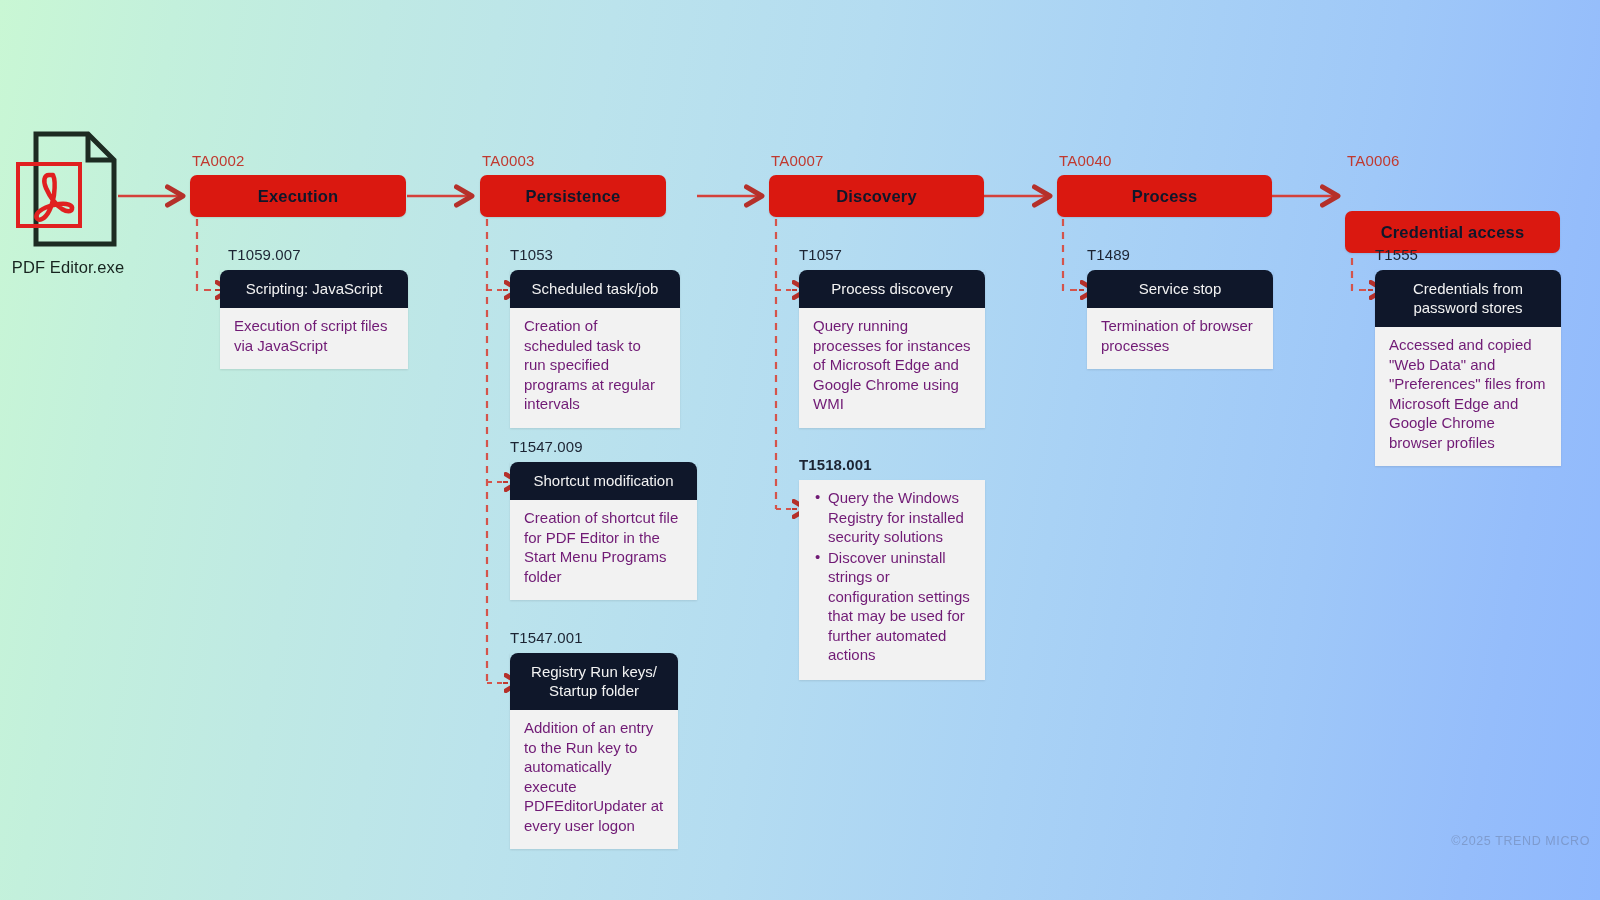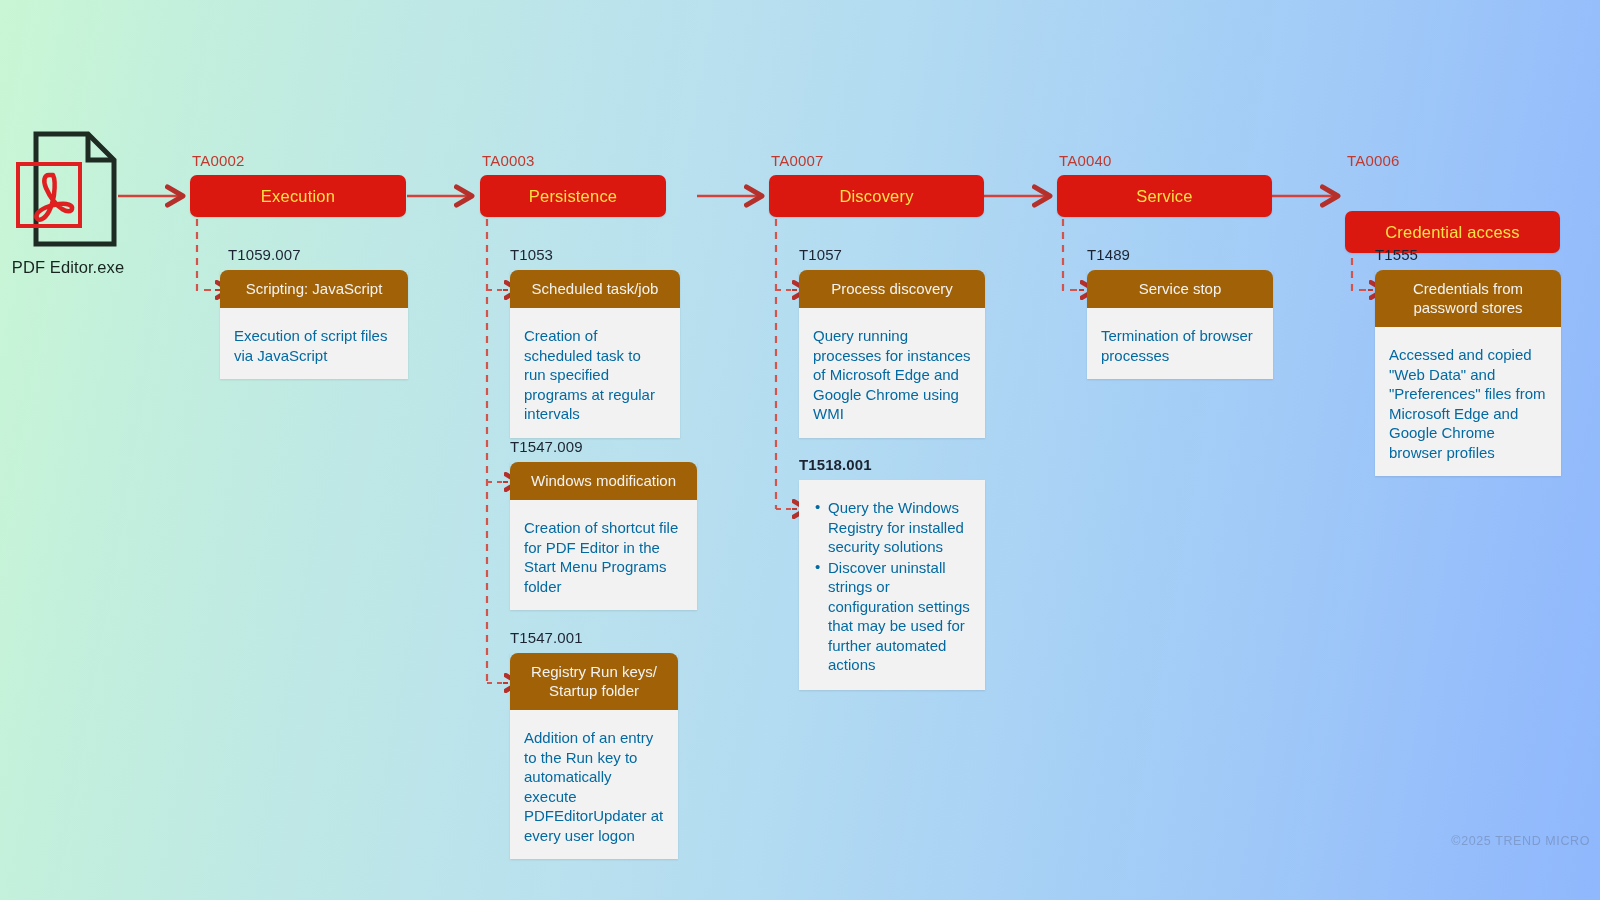--- a/index.html
+++ b/index.html
@@ -71,55 +71,55 @@
     left: 0;
     height: 42px;
     background: #da1810;
     border-radius: 7px;
     display: flex;
     align-items: center;
     justify-content: center;
     box-shadow: 0 1px 2px rgba(0,0,0,0.10);
   }
   .tactic-label {
-    color: #fde047;
+    color: #0f172a;
     font-size: 16.5px;
-    font-weight: normal;
+    font-weight: bold;
     letter-spacing: 0.2px;
     text-align: center;
     padding: 0 8px;
   }
 
   
   .tech-id {
     position: absolute;
     font-size: 15px;
     color: #1c2433;
     letter-spacing: 0.1px;
   }
   .card {
     position: absolute;
     box-shadow: 0 1px 2px rgba(0,0,0,0.10);
   }
   .card-header {
-    background: #a16207;
+    background: #0f172a;
     border-radius: 8px 8px 0 0;
     color: #f3f3f3;
     font-size: 15px;
     text-align: center;
     padding: 9px 12px 10px 12px;
     line-height: 1.28;
     box-sizing: border-box;
   }
   .card-body {
     background: #f2f2f2;
-    color: #0369a1;
+    color: #701a75;
     font-size: 15px;
     line-height: 1.3;
-    padding: 18px 14px 14px 14px;
+    padding: 8px 14px 14px 14px;
     box-sizing: border-box;
   }
   .card-body ul {
     margin: 0;
     padding: 0 0 0 15px;
     list-style: none;
   }
   .card-body li {
     position: relative;
     margin: 0 0 1px 0;
@@ -230,21 +230,21 @@
     </div>
 
     <div class="tech-id" style="top:246px; left:30px;">T1053</div>
     <div class="card" style="top:270px; left:30px; width:170px;">
       <div class="card-header">Scheduled task/job</div>
       <div class="card-body">Creation of scheduled task to run specified programs at regular intervals</div>
     </div>
 
     <div class="tech-id" style="top:438px; left:30px;">T1547.009</div>
     <div class="card" style="top:462px; left:30px; width:187px;">
-      <div class="card-header">Windows modification</div>
+      <div class="card-header">Shortcut modification</div>
       <div class="card-body">Creation of shortcut file for PDF Editor in the Start Menu Programs folder</div>
     </div>
 
     <div class="tech-id" style="top:629px; left:30px;">T1547.001</div>
     <div class="card" style="top:653px; left:30px; width:168px;">
       <div class="card-header">Registry Run keys/ Startup folder</div>
       <div class="card-body">Addition of an entry to the Run key to automatically execute PDFEditorUpdater at every user logon</div>
     </div>
   </div>
 
@@ -267,21 +267,21 @@
           <li>Query the Windows Registry for installed security solutions</li>
           <li>Discover uninstall strings or configuration settings that may be used for further automated actions</li>
         </ul>
       </div>
     </div>
   </div>
 
   <div class="column" style="left:1057px;">
     <div class="tactic-id">TA0040</div>
     <div class="tactic-box" style="width:215px;">
-      <span class="tactic-label">Service</span>
+      <span class="tactic-label">Process</span>
     </div>
     <div class="tech-id" style="top:246px; left:30px;">T1489</div>
     <div class="card" style="top:270px; left:30px; width:186px;">
       <div class="card-header">Service stop</div>
       <div class="card-body">Termination of browser processes</div>
     </div>
   </div>
 
   <div class="column" style="left:1345px;">
     <div class="tactic-id">TA0006</div>

